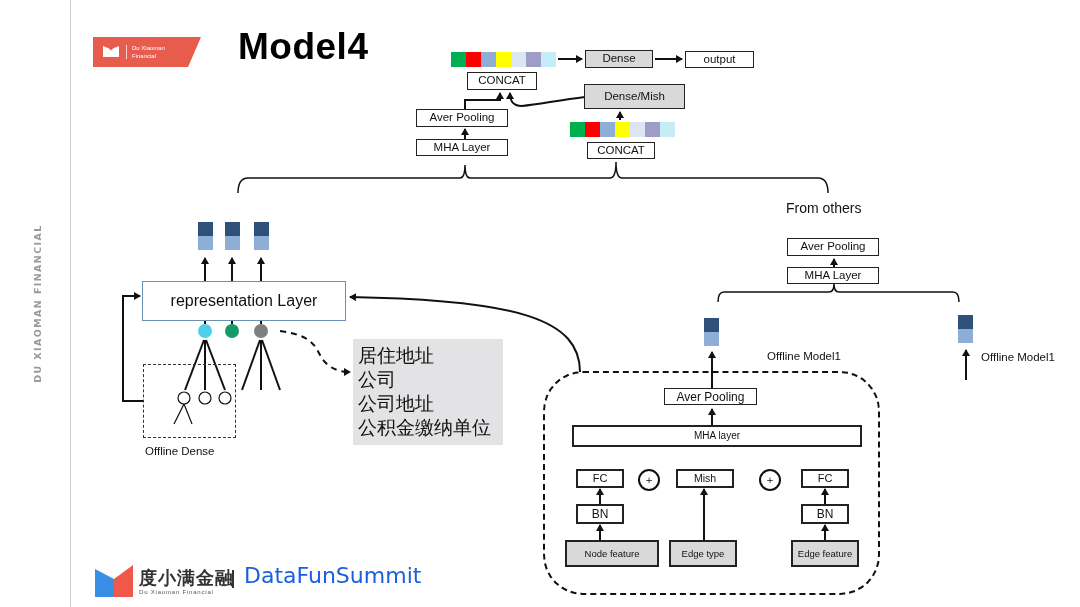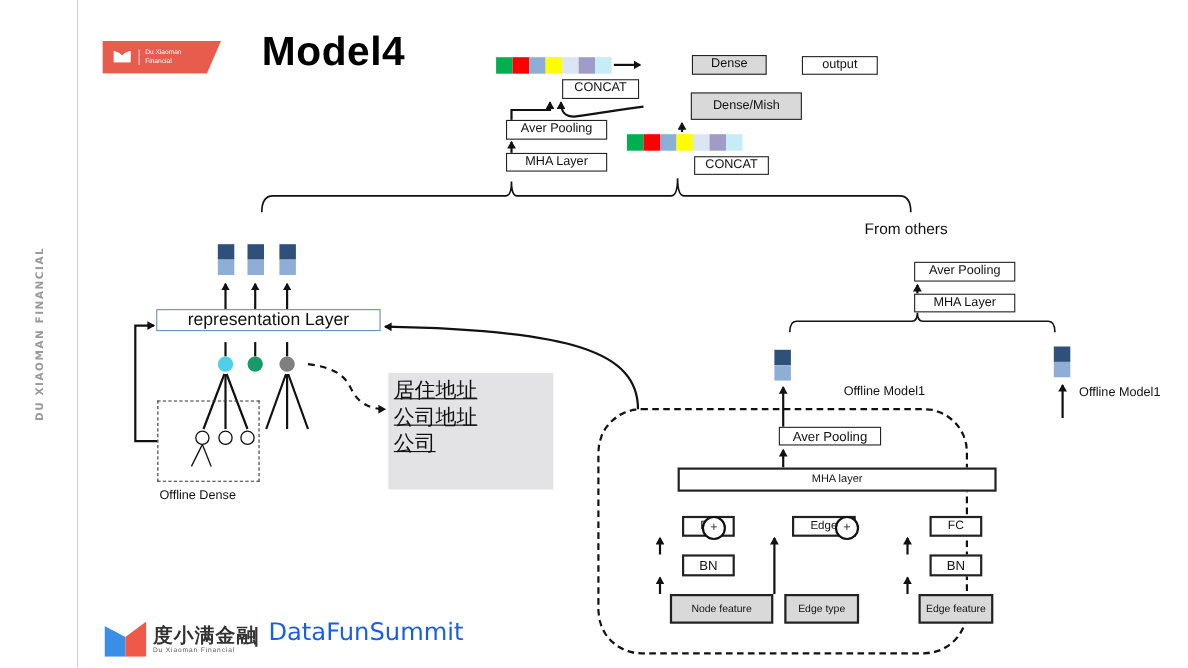--- a/index.html
+++ b/index.html
@@ -12,35 +12,35 @@
   .brand-tag { position:absolute; left:93px; top:37px; width:108px; height:30px; background:#e85c4e;
                clip-path:polygon(0 0, 100% 0, 88% 100%, 0 100%); }
   .brand-tag .book { position:absolute; left:10px; top:9px; width:16px; height:11px; background:#fff;
                      clip-path:polygon(0 0, 35% 20%, 50% 40%, 65% 20%, 100% 0, 100% 100%, 0 100%); }
   .brand-tag .sep { position:absolute; left:33px; top:8px; width:1px; height:14px; background:#fbd4d0; }
   .brand-tag .txt { position:absolute; left:39px; top:7px; font-size:6px; line-height:8px; color:#fff; font-family:"Liberation Sans",sans-serif; }
   .title { position:absolute; left:214px; top:26px; font-size:37px; font-weight:bold; color:#000;
            font-family:"Liberation Sans",sans-serif; letter-spacing:0.5px;margin-left:24px; }
   .box { position:absolute; border:1.5px solid #222; background:#fff; text-align:center; font-size:11.5px;
          line-height:1; display:flex; align-items:center; justify-content:center; box-sizing:border-box;
-         font-family:"Liberation Sans",sans-serif;margin-left:44px; }
+         font-family:"Liberation Sans",sans-serif; }
   .box.gray { background:#d9d9d9; }
   .box.thick { border-width:2.5px; }
   .label { position:absolute; font-family:"Liberation Sans",sans-serif; white-space:nowrap; }
   .vec { position:absolute; display:flex; height:15px; }
   .vec span { width:15px; height:15px; display:block; }
   .emb { position:absolute; width:15px; height:28px; }
   .emb .top { height:14px; background:#2f5078; }
   .emb .bot { height:14px; background:#8eaed6; }
-  .rep-layer { position:absolute; left:142px; top:281px; width:204px; height:20px; border:1.5px solid #6b8fb5;
+  .rep-layer { position:absolute; left:142px; top:281px; width:204px; height:40px; border:1.5px solid #6b8fb5;
                box-sizing:border-box; font-size:16px; display:flex; align-items:center; justify-content:center;
                font-family:"Liberation Sans",sans-serif; background:#fff; }
   .dot { position:absolute; width:14px; height:14px; border-radius:50%; }
   .cn-box { position:absolute; left:353px; top:339px; width:150px; height:106px; background:#e3e3e5;
-            font-size:19px; line-height:24px; padding:4px 0 0 5px; box-sizing:border-box; color:#111;text-decoration:underline; }
+            font-size:19px; line-height:24px; padding:4px 0 0 5px; box-sizing:border-box; color:#111; }
   .offline-dash { position:absolute; left:143px; top:364px; width:93px; height:74px; border:1px dashed #333; box-sizing:border-box; }
   .gnn-dash { position:absolute; left:543px; top:371px; width:337px; height:224px; border:2.5px dashed #111;
               border-radius:40px; box-sizing:border-box; }
   .plus { position:absolute; width:22px; height:22px; border:2px solid #111; border-radius:50%; box-sizing:border-box;
           font-size:9px; display:flex; align-items:center; justify-content:center; background:#fff; }
   .footer-logo { position:absolute; left:95px; top:565px; width:38px; height:32px; }
   .footer-cn { position:absolute; left:139px; top:566px; font-size:18px; font-weight:bold; color:#333; letter-spacing:1px; }
   .footer-en { position:absolute; left:139px; top:589px; font-size:6px; color:#555; letter-spacing:0.8px; font-family:"Liberation Sans",sans-serif; }
   .footer-sep { position:absolute; left:232px; top:570px; width:2px; height:18px; background:#333; }
   .footer-df { position:absolute; left:244px; top:563px; font-size:22px; color:#1a5fe0; font-family:"DejaVu Sans",sans-serif; }
@@ -161,22 +161,23 @@
     <div class="bot"></div>
   </div>
 <div class="rep-layer">representation Layer</div>
 <div class="dot" style="left: 198px; top: 324px; background: rgb(77, 208, 232);" id="dot0"></div>
 <div class="dot" style="left: 225px; top: 324px; background: rgb(22, 154, 104);" id="dot1"></div>
 <div class="dot" style="left: 254px; top: 324px; background: rgb(127, 127, 127);" id="dot2"></div>
 <div class="offline-dash"></div>
 <div class="label" style="left:145px;top:445px;font-size:11.5px;">Offline Dense</div>
 <div class="cn-box">
   <div>居住地址</div>
+  <div>公司</div>
   <div>公司地址</div>
-  <div>公司</div>
+  <div>公积金缴纳单位</div>
 </div>
 
 <div class="label" style="left:786px;top:200px;font-size:14px;">From others</div>
 <div class="box" style="left:787px;top:238px;width:92px;height:18px;">Aver Pooling</div>
 <div class="box" style="left:787px;top:267px;width:92px;height:17px;">MHA Layer</div>
 <div class="emb" style="left:704px;top:318px;">
     <div class="top"></div>
     <div class="bot"></div>
   </div>
 <div class="emb" style="left:958px;top:315px;">
@@ -184,21 +185,21 @@
     <div class="bot"></div>
   </div>
 <div class="label" style="left:767px;top:350px;font-size:11.5px;">Offline Model1</div>
 <div class="label" style="left:981px;top:351px;font-size:11.5px;">Offline Model1</div>
 
 <div class="gnn-dash"></div>
 <div class="box" style="left:664px;top:388px;width:93px;height:17px;font-size:12px;">Aver Pooling</div>
 <div class="box thick" style="left:572px;top:425px;width:290px;height:22px;font-size:10px;">MHA layer</div>
 <div class="box thick" style="left:576px;top:469px;width:48px;height:19px;font-size:11px;">FC</div>
 <div class="plus" style="left:638px;top:469px;">+</div>
-<div class="box thick" style="left:676px;top:469px;width:58px;height:19px;font-size:10.5px;">Edge</div>
+<div class="box thick" style="left:676px;top:469px;width:58px;height:19px;font-size:10.5px;">Mish</div>
 <div class="plus" style="left:759px;top:469px;">+</div>
 <div class="box thick" style="left:801px;top:469px;width:48px;height:19px;font-size:11px;">FC</div>
 <div class="box thick" style="left:576px;top:504px;width:48px;height:20px;font-size:12px;">BN</div>
 <div class="box thick" style="left:801px;top:504px;width:48px;height:20px;font-size:12px;">BN</div>
 <div class="box thick gray" style="left:565px;top:540px;width:94px;height:27px;font-size:9.5px;padding:0 10px;">Node feature</div>
 <div class="box thick gray" style="left:669px;top:540px;width:68px;height:27px;font-size:9.5px;">Edge type</div>
 <div class="box thick gray" style="left:791px;top:540px;width:68px;height:27px;font-size:9.5px;padding:0 0;">Edge feature</div>
 
 <svg class="footer-logo" viewBox="0 0 38 32">
   <polygon points="0,4 19,14 19,32 0,32" fill="#3a8ee6"></polygon>

